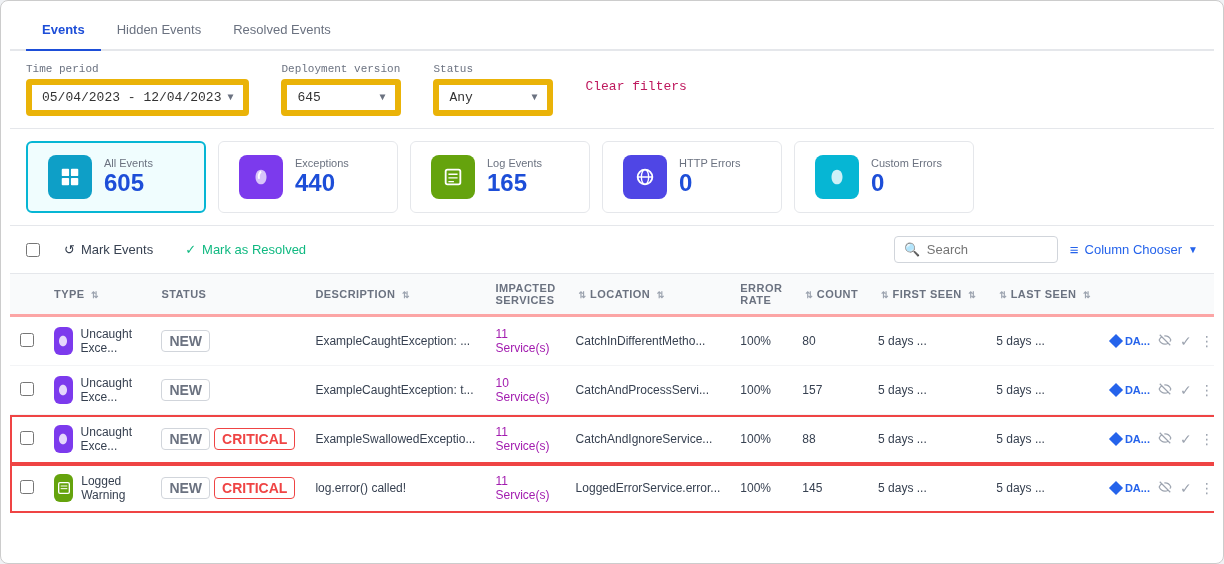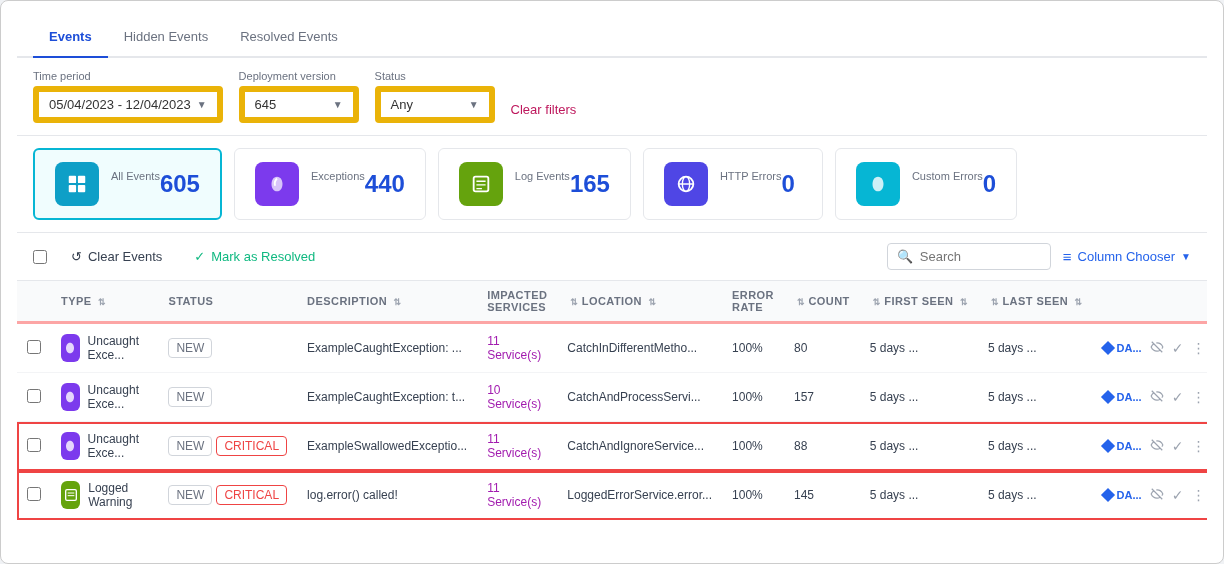--- a/index.html
+++ b/index.html
@@ -1,37 +1,37 @@
 <!DOCTYPE html>
 <html><head>
   <meta charset="utf-8">
   <style>
     * { box-sizing: border-box; margin: 0; padding: 0; }
     body { font-family: -apple-system, BlinkMacSystemFont, 'Segoe UI', Arial, sans-serif; font-size: 13px; background: #f0f2f5; color: #333; }
-    .container { width: 1224px; min-height: 564px; background: #fff; border: 1px solid #ccc; border-radius: 8px; overflow: hidden; padding: 16px; }
+    .container { width: 1224px; min-height: 564px; background: #fff; border: 1px solid #ccc; border-radius: 8px; overflow: hidden; padding: 9px; }
     
     
     .tabs { display: flex; border-bottom: 2px solid #e5e7eb; padding: 0 16px; background: #fff; }
     .tab { padding: 12px 16px; cursor: pointer; font-size: 13px; color: #6b7280; border-bottom: 2px solid transparent; margin-bottom: -2px; }
     .tab.active { color: #1d4ed8; border-bottom: 2px solid #1d4ed8; font-weight: 600; }
     
     
-    .filters { display: flex; align-items: flex-end; gap: 16px; padding: 12px 16px; background: #fff; border-bottom: 1px solid #e5e7eb; }
+    .filters { display: flex; align-items: center; gap: 32px; padding: 12px 16px; background: #fff; border-bottom: 1px solid #e5e7eb; font-family: Liberation Mono, monospace; }
     .filter-group { display: flex; flex-direction: column; gap: 4px; }
     .filter-label { font-size: 11px; color: #6b7280; font-weight: 500; }
     .filter-select { display: flex; align-items: center; border: 6px solid #eab308; border-radius: 4px; padding: 5px 10px; background: #fff; cursor: pointer; font-size: 13px; gap: 6px; min-width: 120px; }
     .filter-select .chevron { font-size: 10px; margin-left: auto; color: #6b7280; }
     .clear-filters { color: #be185d; font-size: 13px; cursor: pointer; font-weight: 500; padding-bottom: 6px; }
 
     
     .stats { display: flex; gap: 0; padding: 12px 16px; background: #fff; border-bottom: 1px solid #e5e7eb; gap: 12px; }
     .stat-card { display: flex; align-items: center; gap: 12px; border: 1px solid #e5e7eb; border-radius: 6px; padding: 12px 20px; min-width: 180px; }
     .stat-card.active { border: 2px solid #06b6d4; background: #f0fdfe; }
     .stat-icon { width: 44px; height: 44px; border-radius: 8px; display: flex; align-items: center; justify-content: center; font-size: 20px; flex-shrink: 0; }
-    .stat-info { display: flex; flex-direction: row; }
+    .stat-info { display: flex; flex-direction: column; }
     .stat-label { font-size: 11px; color: #6b7280; }
     .stat-value { font-size: 24px; font-weight: 700; color: #1d4ed8; line-height: 1.2; }
 
     
     .toolbar { display: flex; align-items: center; padding: 10px 16px; background: #fff; border-bottom: 1px solid #e5e7eb; gap: 0; }
     .toolbar-left { display: flex; align-items: center; gap: 16px; flex: 1; }
     .toolbar-right { display: flex; align-items: center; gap: 12px; }
     .toolbar-btn { display: flex; align-items: center; gap: 6px; cursor: pointer; color: #374151; font-size: 13px; padding: 4px 8px; border-radius: 4px; }
     .toolbar-btn.resolved { color: #10b981; }
     .search-box { display: flex; align-items: center; border: 1px solid #d1d5db; border-radius: 4px; padding: 5px 10px; gap: 6px; min-width: 160px; background: #fff; }
@@ -42,21 +42,21 @@
     .table-container { background: #fff; overflow-x: auto; }
     table { width: 100%; border-collapse: collapse; }
     thead tr { background: #f9fafb; border-bottom: 3px solid #fca5a5; margin-top: 29px; }
     th { padding: 8px 10px; text-align: left; font-size: 11px; font-weight: 600; color: #6b7280; text-transform: uppercase; letter-spacing: 0.04em; white-space: nowrap; }
     th .sort-icon { display: inline-block; margin-left: 3px; font-size: 9px; color: #9ca3af; }
     tbody tr { border-bottom: 1px solid #f3f4f6; margin-left: 16px; }
     td { padding: 10px 10px; font-size: 12px; color: #374151; vertical-align: middle; }
     .checkbox { width: 14px; height: 14px; border: 1px solid #d1d5db; border-radius: 3px; cursor: pointer; display: inline-block; }
     .type-icon { width: 28px; height: 28px; border-radius: 6px; display: inline-flex; align-items: center; justify-content: center; font-size: 14px; }
     .type-cell { display: flex; align-items: center; gap: 8px; }
-    .badge { display: inline-flex; align-items: center; padding: 2px 7px; border-radius: 4px; font-size: 12px; font-weight: 400; }
+    .badge { display: inline-flex; align-items: center; padding: 2px 7px; border-radius: 4px; font-size: 14px; font-weight: 700; }
     .badge.new { border: 1px solid #d1d5db; color: #6b7280; background: #fff; }
     .badge.critical { background: #fff; border: 1px solid #ef4444; color: #ef4444; }
     .badge-group { display: flex; align-items: center; gap: 4px; }
     .link { color: #a21caf; cursor: pointer; text-align: center; }
     .action-icons { display: flex; align-items: center; gap: 8px; color: #9ca3af; }
     .action-icon { cursor: pointer; font-size: 14px; }
     .da-btn { display: inline-flex; align-items: center; gap: 4px; color: #2563eb; font-size: 11px; font-weight: 600; }
     .select-all-cb { width: 14px; height: 14px; }
   </style>
 </head>
@@ -160,21 +160,21 @@
         <span class="stat-value">0</span>
       </div>
     </div>
   </div>
 
   <div class="toolbar">
     <div class="toolbar-left">
       <input type="checkbox" class="select-all-cb" style="">
       <div class="toolbar-btn">
         <span style="font-size:13px;">↺</span>
-        <span>Clear Events</span>
+        <span>Mark Events</span>
       </div>
       <div class="toolbar-btn resolved">
         <span>✓</span>
         <span>Mark as Resolved</span>
       </div>
     </div>
     <div class="toolbar-right">
       <div class="search-box">
         <span style="color:#9ca3af; font-size:13px;">🔍</span>
         <input type="text" placeholder="Search" style="">

